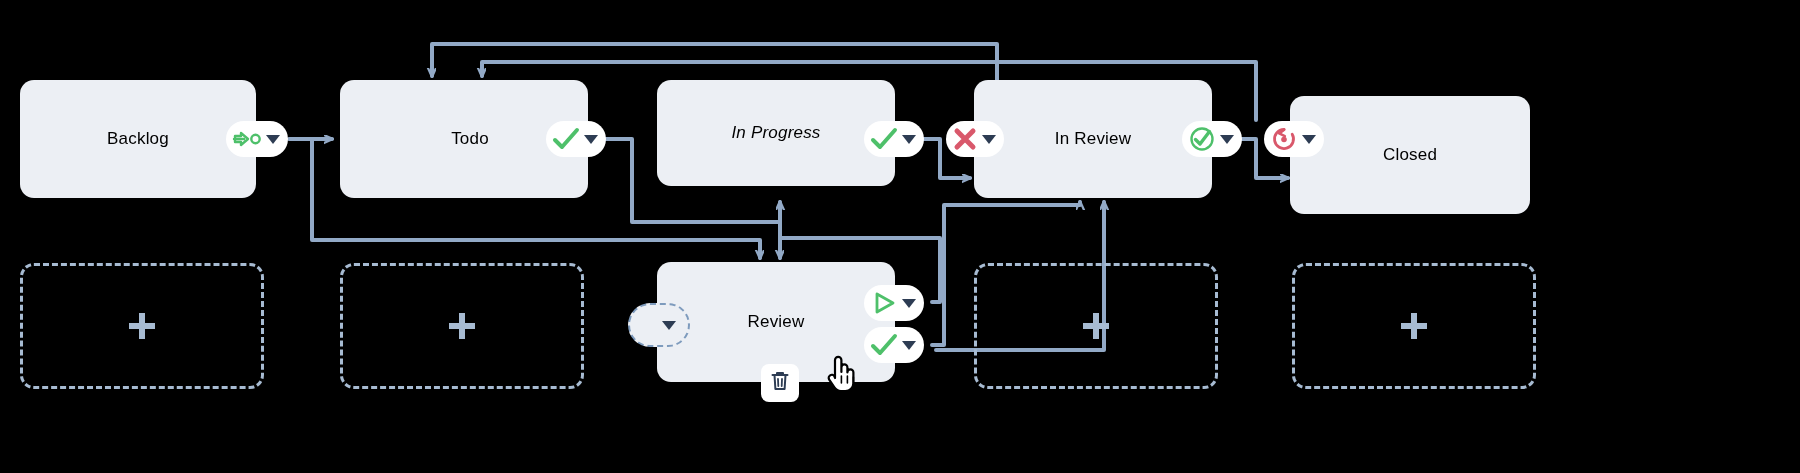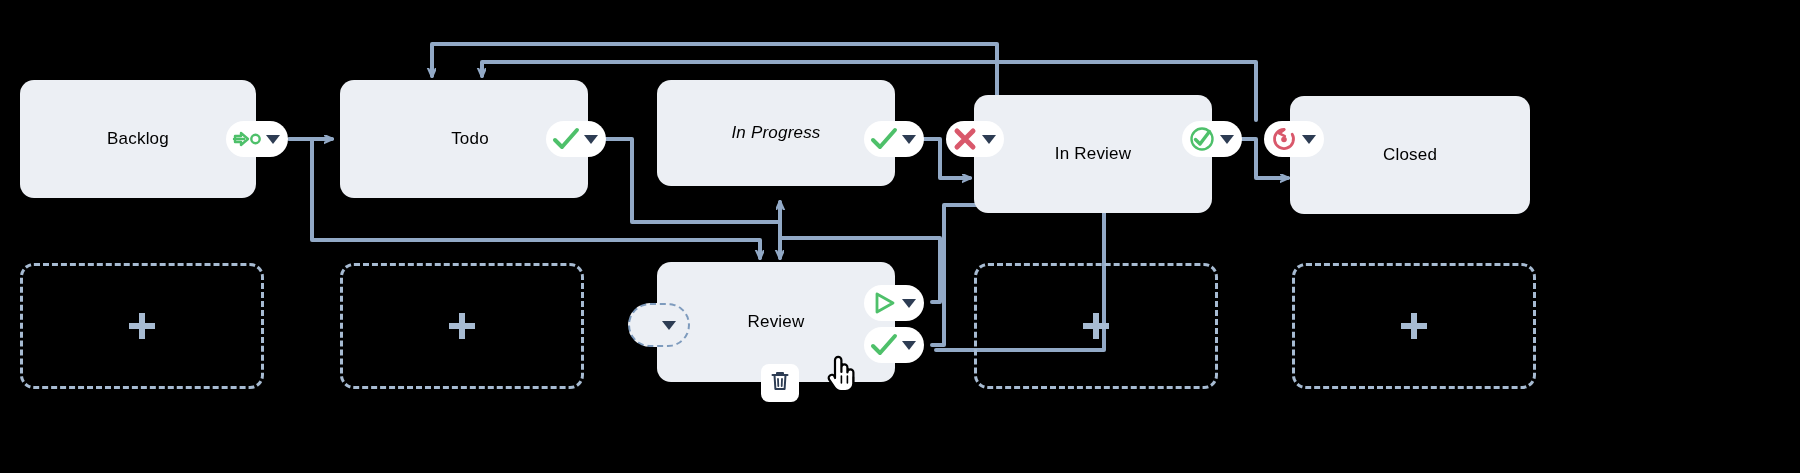--- a/index.html
+++ b/index.html
@@ -76,21 +76,21 @@
   </div>
 
   <div class="node" style="left:340px;top:80px;width:236px;height:118px;padding-left:12px;">
     <span class="node-label">Todo</span>
   </div>
 
   <div class="node" style="left:657px;top:80px;width:238px;height:106px;font-style:italic;">
     <span class="node-label">In Progress</span>
   </div>
 
-  <div class="node" style="left:974px;top:80px;width:238px;height:118px;margin-top:15px;">
+  <div class="node" style="left:974px;top:80px;width:238px;height:118px;">
     <span class="node-label">In Review</span>
   </div>
 
   <div class="node" style="left:1290px;top:96px;width:240px;height:118px;">
     <span class="node-label">Closed</span>
   </div>
 
   <div class="handle" style="left:226px;top:121px;">
     <span>
       <svg width="30" height="22" viewBox="0 0 30 22">

